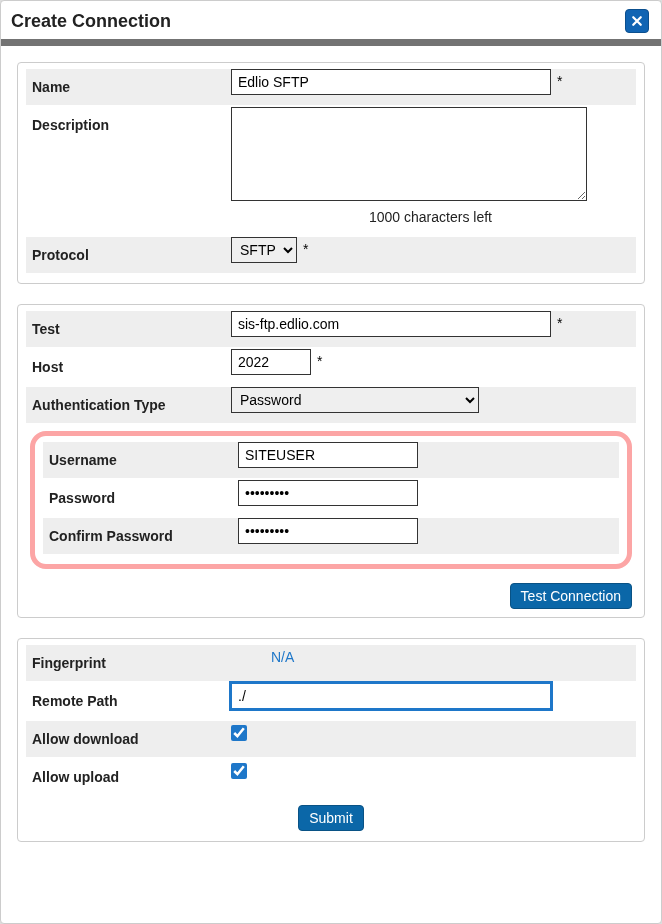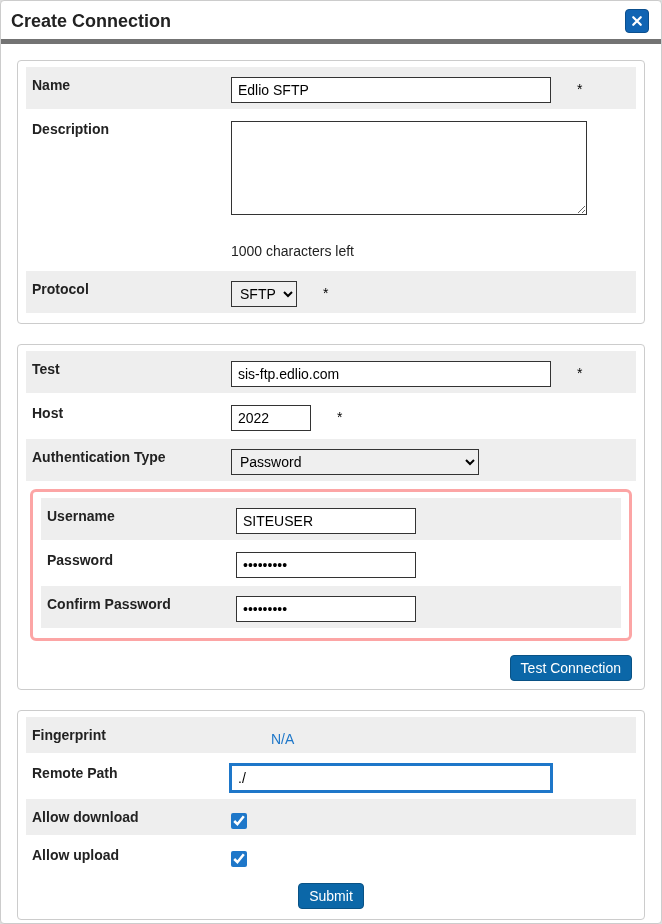--- a/index.html
+++ b/index.html
@@ -19,21 +19,21 @@
       height: 924px;
       display: flex;
       flex-direction: column;
       box-shadow: 0 0 6px rgba(0,0,0,0.1);
     }
     .dialog-header {
       display: flex;
       align-items: center;
       justify-content: space-between;
       padding: 8px 12px 6px 10px;
-      border-bottom: 5px solid #737373;
+      border-bottom: 7px solid #737373;
     }
     .dialog-title {
       font-size: 18px;
       font-weight: bold;
       color: #222;
     }
     .close-btn {
       width: 24px;
       height: 24px;
       background: #1064b3;
@@ -60,25 +60,25 @@
     .row-shaded { background: #eeeeee; }
     .label-cell {
       width: 205px;
       padding: 10px 6px 10px 6px;
       font-weight: bold;
       color: #222;
       font-size: 14px;
     }
     .input-cell {
       flex: 1;
-      padding: 10px 6px 6px 0;
+      padding: 0 6px 6px 0;
       display: flex;
       align-items: flex-start;
       flex-wrap: wrap;
-      gap: 20px;
+      gap: 0;
     }
     .input-cell input[type="text"],
     .input-cell input[type="password"] {
       border: 1px solid #333;
       padding: 4px 6px;
       font-size: 14px;
       height: 26px;
     }
     .input-cell textarea {
       border: 1px solid #333;
@@ -98,24 +98,25 @@
     .w-320 { width: 320px; }
     .w-180 { width: 180px; }
     .w-248 { width: 248px; }
     .w-80 { width: 80px; }
     .asterisk { font-size: 14px; padding-top: 4px; padding-left: 6px; }
     .hint {
       width: 100%;
       padding: 8px 0 4px 0;
       font-size: 14px;
       color: #222;
+      text-align: center;
     }
     .nested-section {
-      border: 3px solid #fca5a5;
-      border-radius: 6px;
+      border: 5px solid #fca5a5;
+      border-radius: 16px;
       margin: 8px 4px 8px 4px;
       padding: 4px 8px 8px 8px;
     }
     .nested-section .label-cell { width: 195px; }
     .nested-section .form-row { margin: 2px 0; }
     .action-row {
       display: flex;
       justify-content: flex-end;
       padding: 6px 4px 0 4px;
     }

